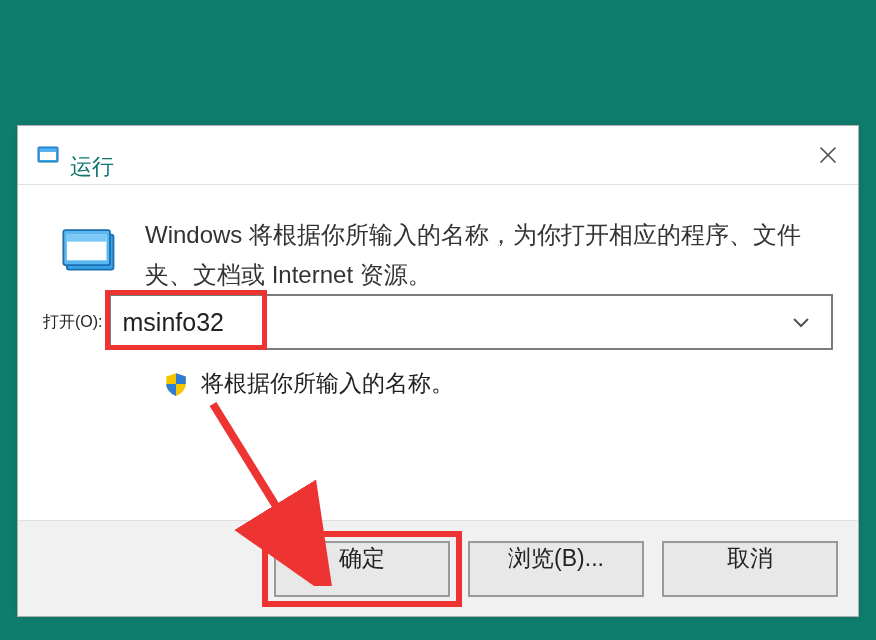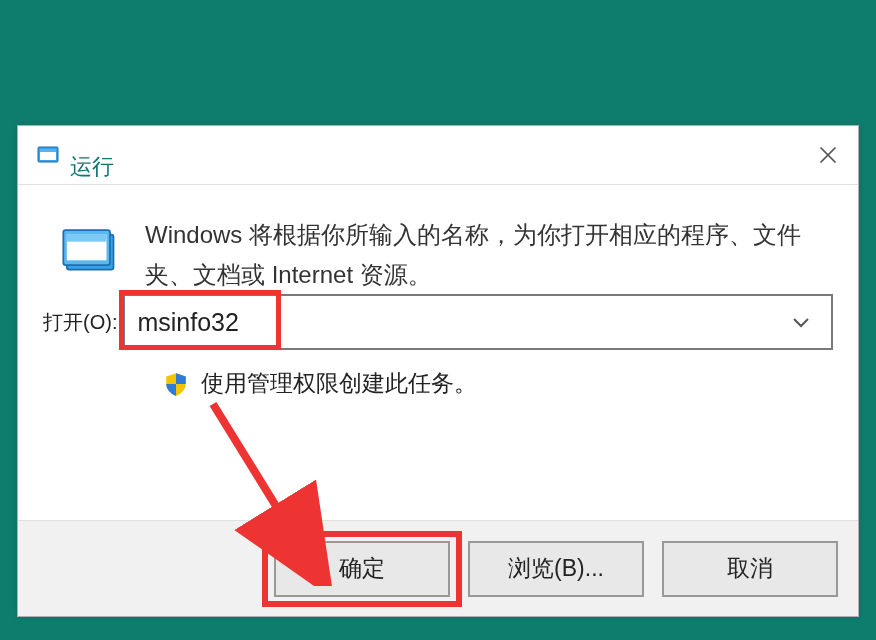--- a/index.html
+++ b/index.html
@@ -67,21 +67,21 @@
     color: #333;
     line-height: 1.65;
     flex: 1;
   }
   .input-row {
     display: flex;
     align-items: center;
     margin-bottom: 18px;
   }
   .open-label {
-    font-size: 20px;
+    font-size: 16px;
     color: #222;
     margin-right: 6px;
     white-space: nowrap;
   }
   .combo {
     flex: 1;
     height: 52px;
     border: 2px solid #7a7a7a;
     display: flex;
     align-items: center;
@@ -147,21 +147,21 @@
     gap: 18px;
   }
   .btn {
     width: 172px;
     height: 52px;
     background: #e8e8e8;
     border: 2px solid #999;
     font-size: 23px;
     color: #222;
     display: flex;
-    align-items: center;
+    align-items: flex-start;
     justify-content: center;
     cursor: pointer;
     position: relative;
   }
   .btn.primary-highlight::after {
     content: "";
     position: absolute;
     left: -14px;
     top: -12px;
     right: -14px;
@@ -227,21 +227,21 @@
     </div>
 
     <div class="admin-row">
       <span class="shield-icon">
         <svg viewBox="0 0 24 24">
           <path d="M12 2 L21 5 V12 C21 17 17 21 12 23 C7 21 3 17 3 12 V5 Z" fill="#f5c400"></path>
           <path d="M12 2 L21 5 V12 L12 12 Z" fill="#2e7cd6"></path>
           <path d="M12 12 L12 23 C7 21 3 17 3 12 Z" fill="#2e7cd6"></path>
         </svg>
       </span>
-      <span class="admin-text">使用管理权限创建此任务。</span>
+      <span class="admin-text">将根据你所输入的名称。</span>
     </div>
 
   </div>
 
   <div class="button-area">
     <div class="btn primary-highlight">
       <span>确定</span>
     </div>
     <div class="btn">
       <span>浏览(B)...</span>

